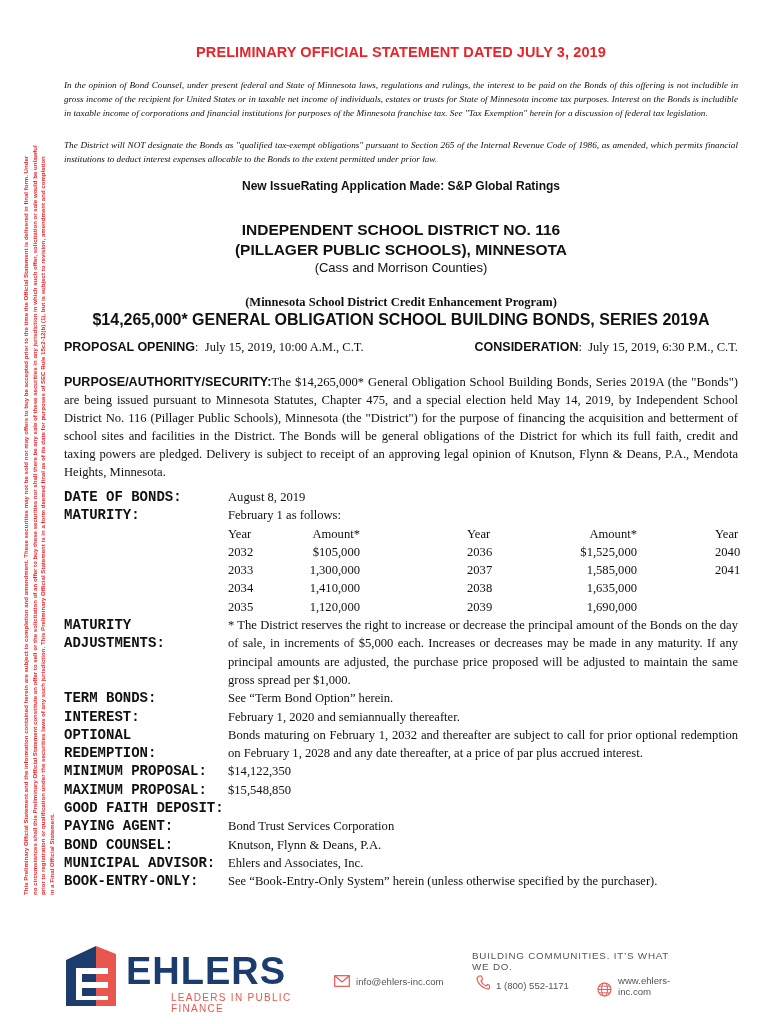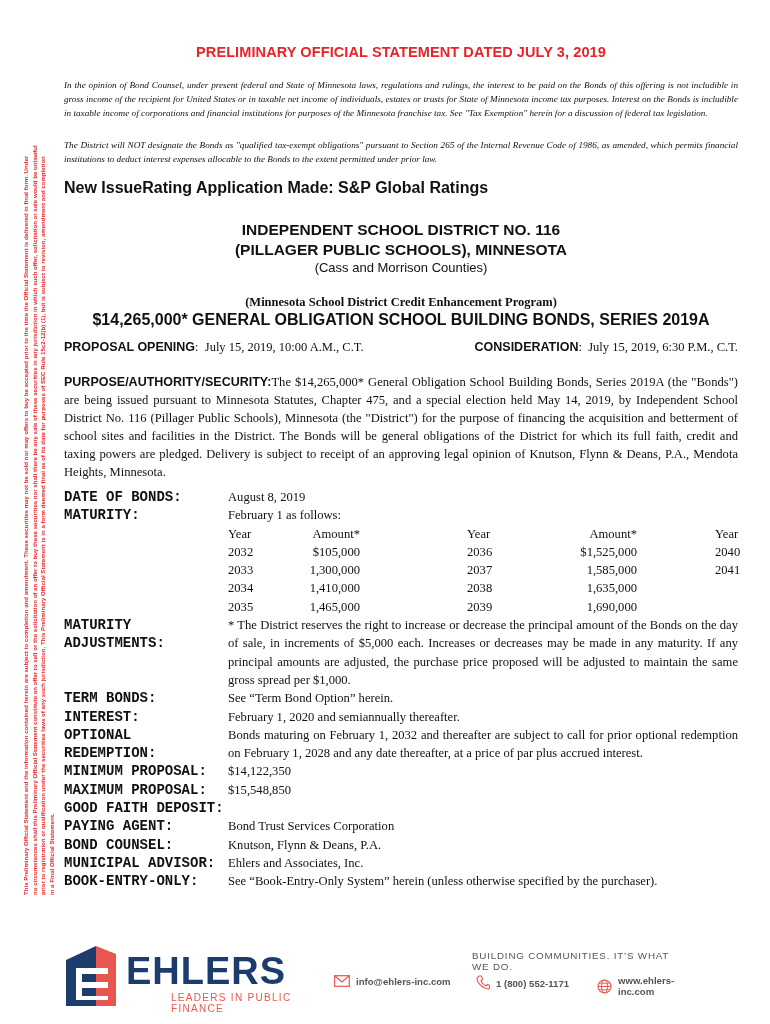--- a/index.html
+++ b/index.html
@@ -33,22 +33,22 @@
   }
   .italic-block {
     position: absolute; left: 0; width: 674px;
     font-style: italic; font-size: 9.2px; line-height: 14px; text-align: justify;
   }
   .ib1 { top: 78px; }
   .ib2 { top: 138px; }
 
   .sans-row {
     position: absolute; left: 0; top: 179px; width: 674px;
-    font-family: "Liberation Sans", sans-serif; font-weight: bold; font-size: 16px;
-    display: flex; justify-content: flex-start;
+    font-family: "Liberation Sans", sans-serif; font-weight: bold; font-size: 12px;
+    display: flex; justify-content: center;
   }
   .center-title {
     position: absolute; left: 0; width: 674px; text-align: center;
     font-family: "Liberation Sans", sans-serif;
     margin-top: 8px;
   }
   .ct1 { top: 213px; font-weight: bold; font-size: 15.5px; }
   .ct2 { top: 233px; font-weight: bold; font-size: 15.5px; }
   .ct3 { top: 252px; font-size: 13px; }
   .ct4 { top: 287px; font-family: "Liberation Serif", serif; font-weight: bold; font-size: 12.5px; }
@@ -88,21 +88,21 @@
     color: #e8574f; letter-spacing: 1.3px; padding-left: 45px;
   }
   .slogan {
     position: absolute; left: 472px; top: 20px;
     font-family: "Liberation Sans", sans-serif; font-size: 9.8px; color: #555;
     letter-spacing: 0.8px;
   }
   .contact {
     position: absolute; top: 45px;
     font-family: "Liberation Sans", sans-serif; font-size: 9.6px; color: #555;
-    display: flex; align-items: center; gap: 6px; font-weight: bold;
+    display: flex; align-items: flex-end; gap: 6px;
   }
   .contact svg { flex: none; }
   .ct-email { left: 334px; }
   .ct-phone { left: 476px; }
   .ct-web { left: 597px; }
 </style>
 </head>
 <body>
 
 <div class="sidebar">
@@ -174,21 +174,21 @@
         <div class="c r">1,805,000</div>
         <div class="c">2034</div>
         <div class="c r">1,410,000</div>
         <div></div>
         <div class="c">2038</div>
         <div class="c r">1,635,000</div>
         <div></div>
         <div class="c"></div>
         <div class="c r"></div>
         <div class="c">2035</div>
-        <div class="c r">1,465,000</div>
+        <div class="c r">1,120,000</div>
         <div></div>
         <div class="c">2039</div>
         <div class="c r">1,690,000</div>
         <div></div>
         <div class="c"></div>
         <div class="c r"></div>
       </div>
 
     <div class="trow">
       <div class="tlabel"><span>MATURITY</span><br><span>ADJUSTMENTS:</span></div>

